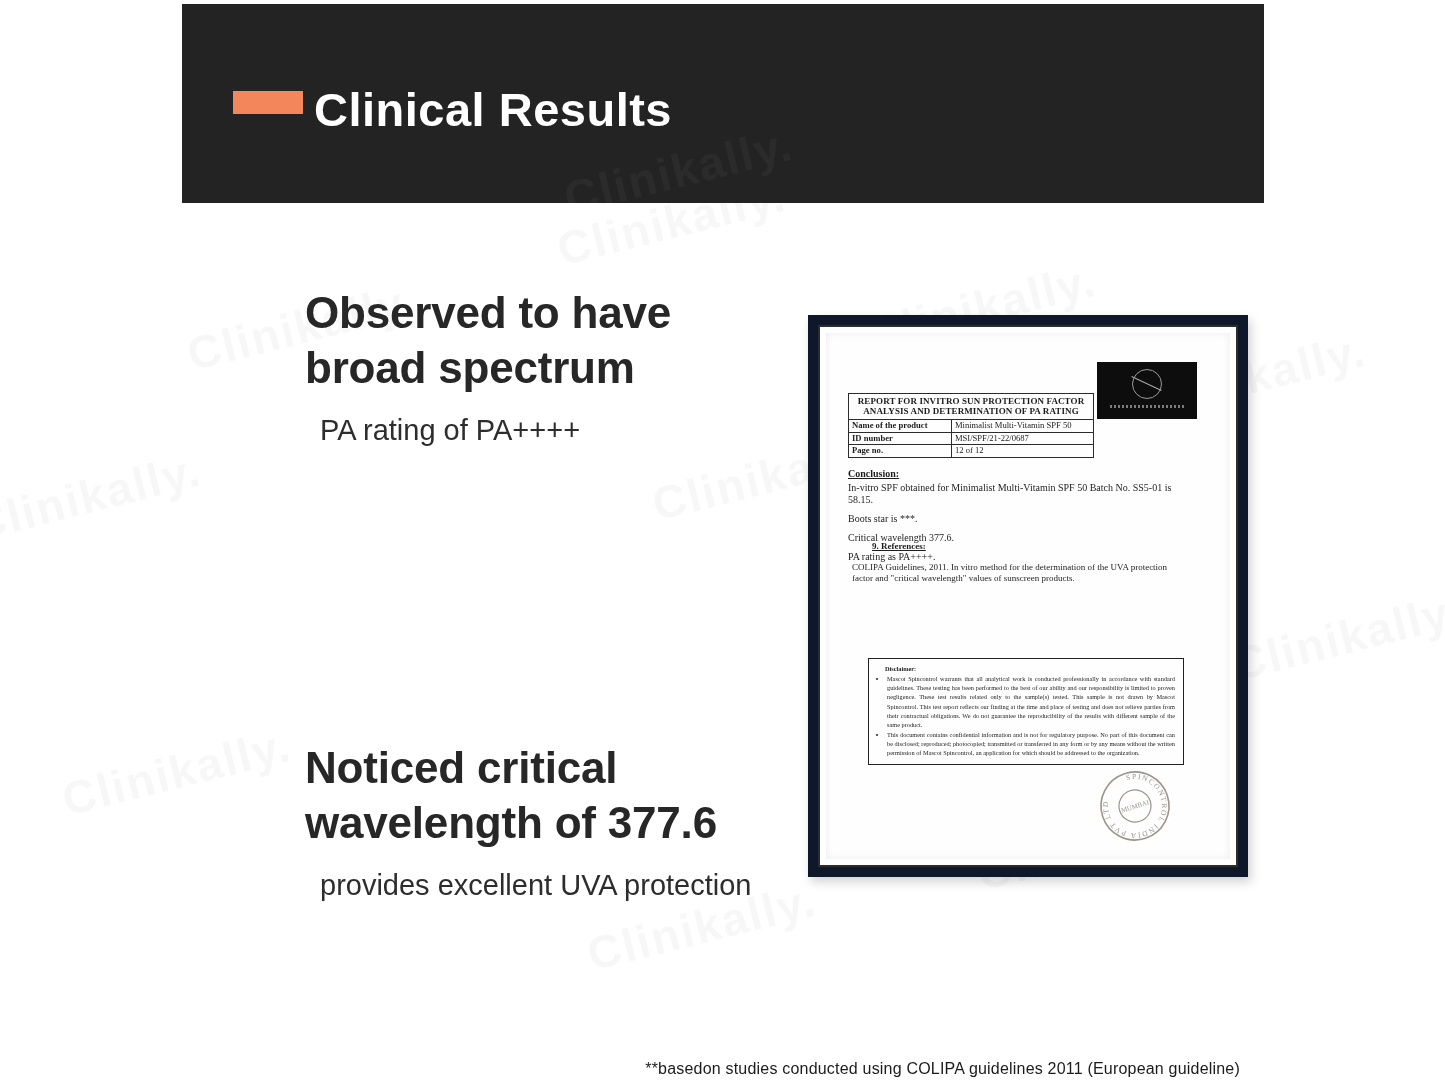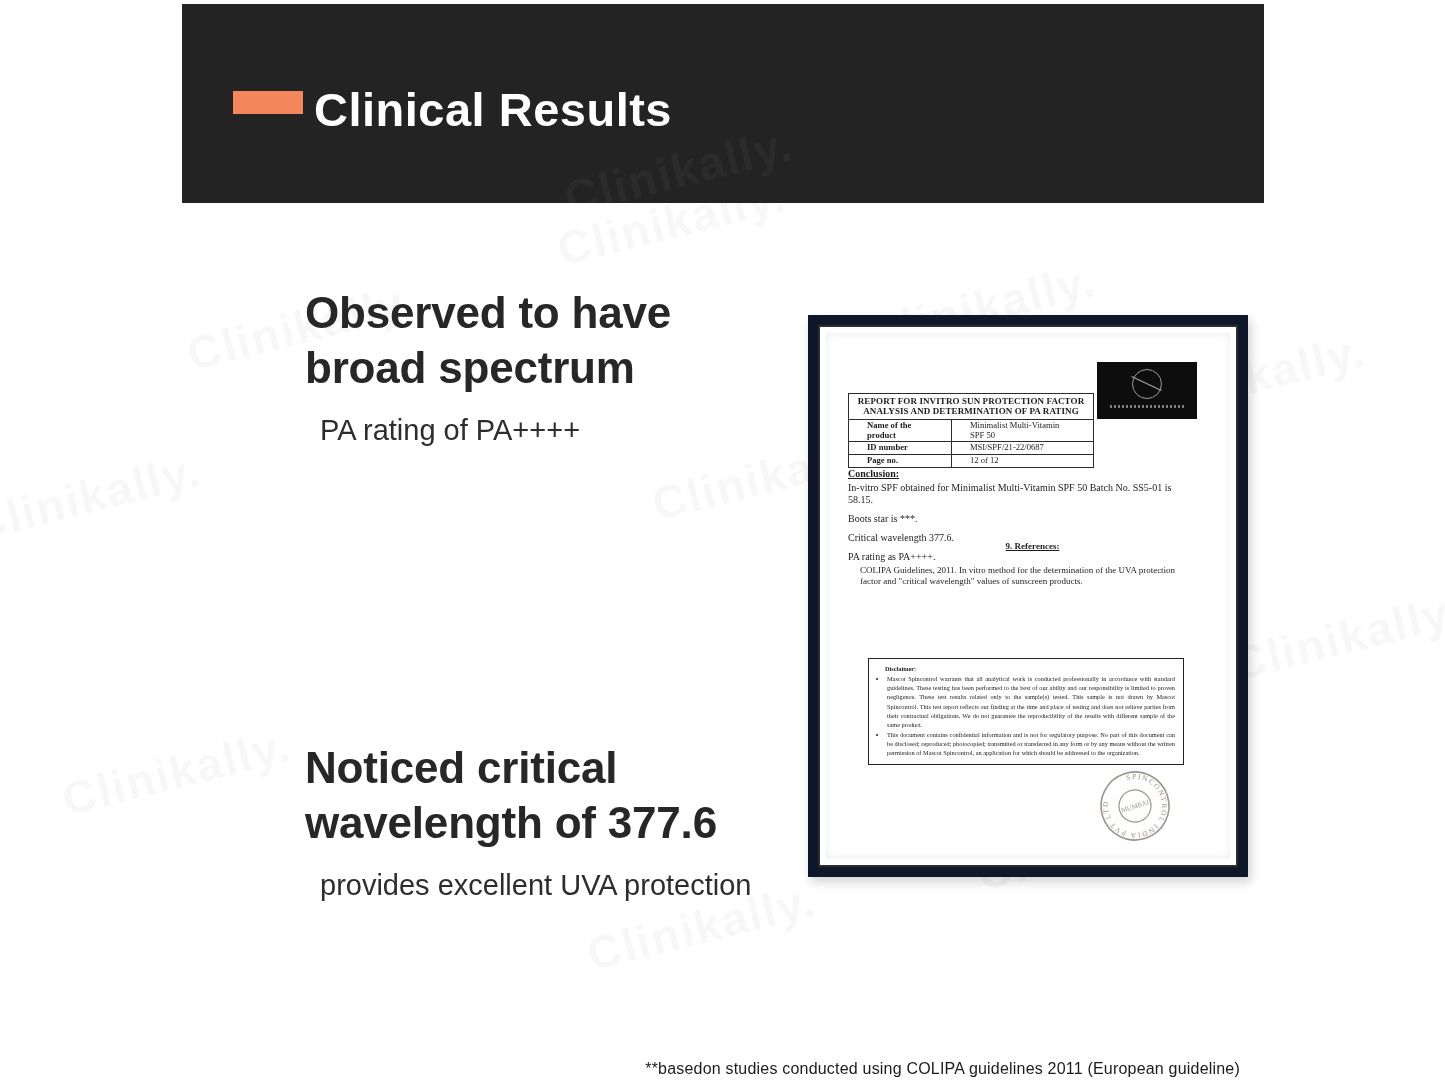--- a/index.html
+++ b/index.html
@@ -63,31 +63,31 @@
   .logo-caption{
     height:3px;margin:6px 13px 0;
     background:repeating-linear-gradient(90deg,#8f8f8f 0 2px,transparent 2px 4px);
     opacity:.85;
   }
   
   .rtable{
     position:absolute;left:22px;top:60px;width:246px;border-collapse:collapse;
     font-size:8.6px;line-height:1.15;color:#1c1c1c;
   }
-  .rtable td{border:1px solid #2b2b2b;padding:1px 18px;vertical-align:top;}
+  .rtable td{border:1px solid #2b2b2b;padding:1px 3px;vertical-align:top;}
   .rtable .t-title{font-weight:700;text-align:center;font-size:9px;letter-spacing:.1px;padding:2px 4px;}
   .rtable .lbl{font-weight:700;width:42%;}
   
   .concl{position:absolute;left:22px;top:135px;width:345px;font-size:10px;line-height:1.2;}
   .concl .head{font-weight:700;text-decoration:underline;margin:0 0 2px;}
   .concl p{margin:0 0 7px;}
   
   .refs{position:absolute;left:22px;top:208px;width:345px;font-size:9px;line-height:1.3;}
-  .refs .head{font-weight:700;text-decoration:underline;margin:0 0 9px 24px;text-align:center;}
-  .refs p{margin:12px;}
+  .refs .head{font-weight:700;text-decoration:underline;margin:0 0 9px 24px;}
+  .refs p{margin:4px;}
   
   .discl{
     position:absolute;left:42px;top:325px;width:316px;box-sizing:border-box;
     border:1px solid #222;padding:5px 8px 6px;font-size:6.3px;line-height:1.45;
     text-align:justify;color:#222;
   }
   .discl .head{font-weight:700;margin:0 0 1px 8px;}
   .discl ul{margin:0;padding:0 0 0 10px;list-style:disc;}
   .discl li{margin:0 0 1px;}
   

